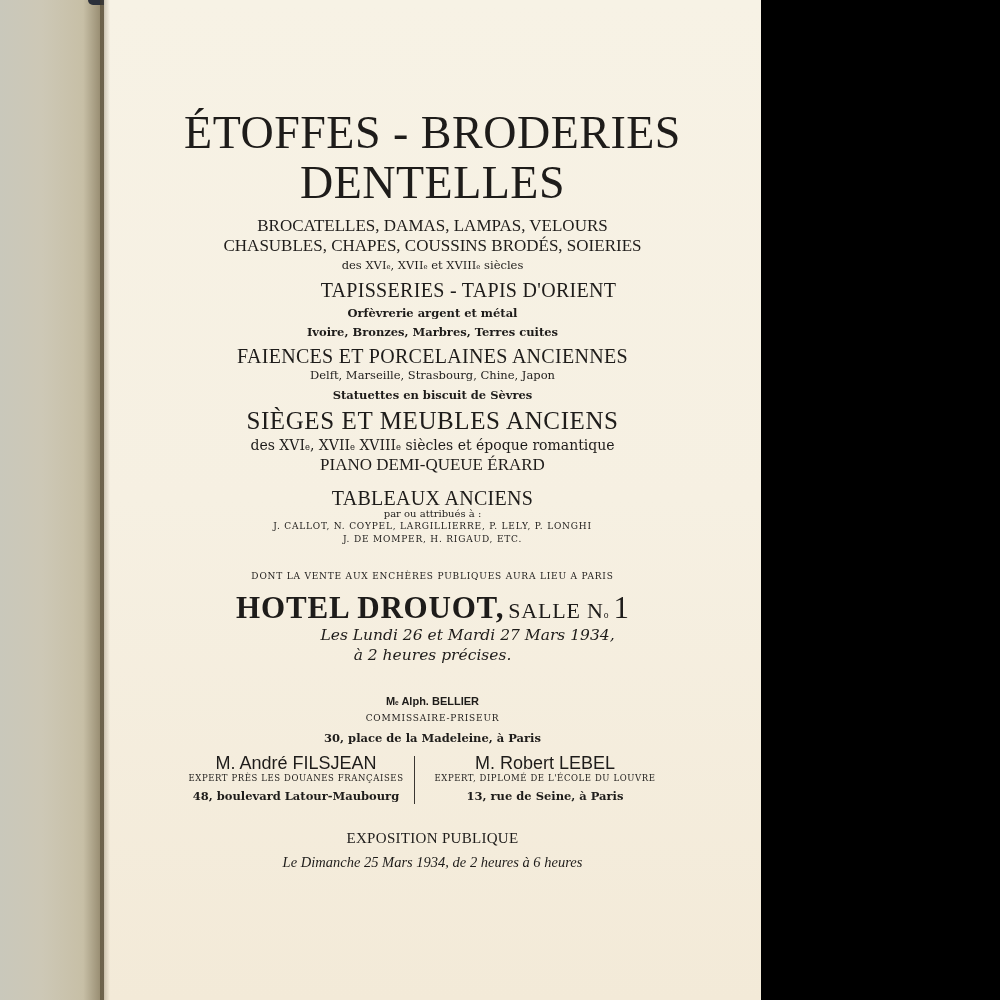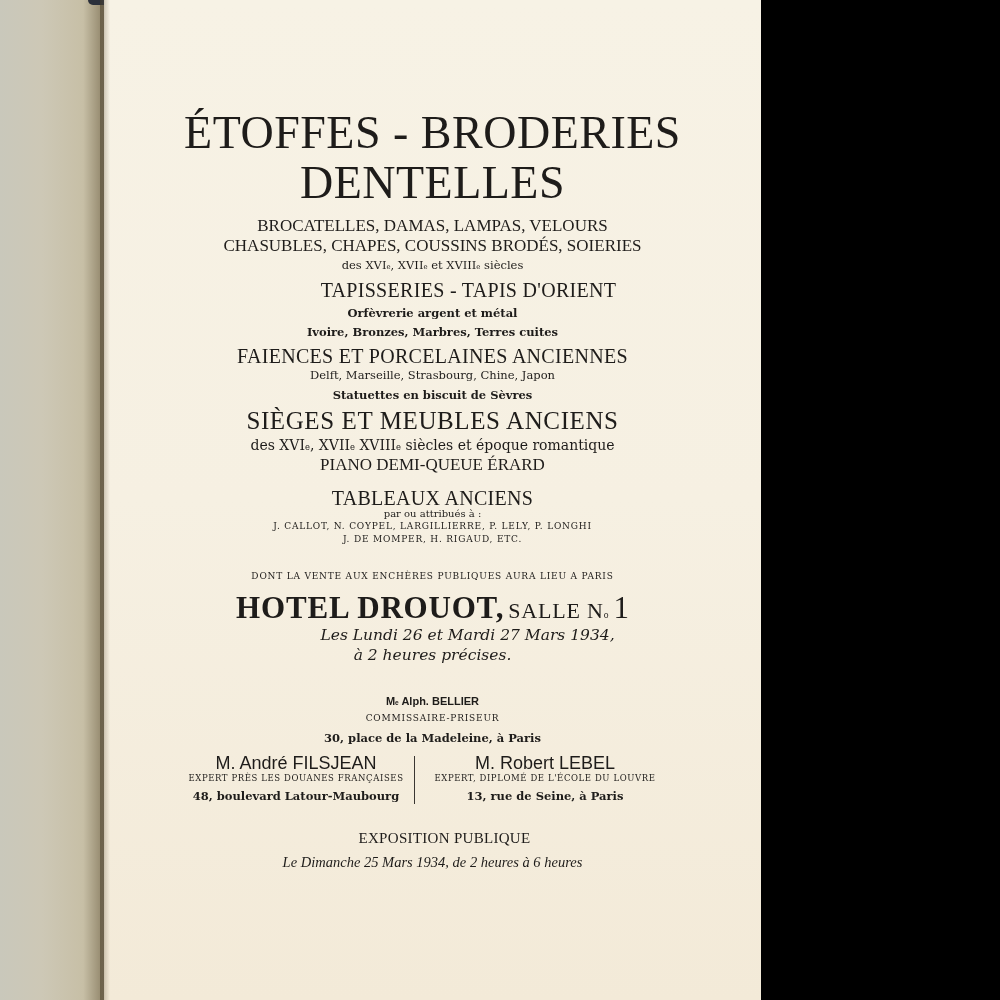--- a/index.html
+++ b/index.html
@@ -111,21 +111,21 @@
     }
     .divider {
       position: absolute;
       left: 310px; top: 756px;
       width: 1px; height: 48px;
       background: #3a3632;
     }
     .r-name { top: 752px; font-size: 18px; line-height: 22px; }
     .r-title { top: 773px; font-size: 8.5px; letter-spacing: 0.6px; line-height: 11px; }
     .r-addr { top: 789px; font-size: 11.5px; font-weight: bold; line-height: 14px; }
-    .l-expo { top: 829px; font-size: 15px; line-height: 18px; letter-spacing: 0.3px; padding-left: 12px; }
+    .l-expo { top: 829px; font-size: 15px; line-height: 18px; letter-spacing: 0.3px; }
     .l-expodate { top: 853px; font-style: italic; font-size: 14.5px; line-height: 18px; }
     sup.ord { font-size: 60%; vertical-align: 35%; line-height: 0; }
   </style>
 </head>
 <body>
 
 <div class="scene">
   <div class="left-page"></div>
   <div class="top-stain"></div>
 

